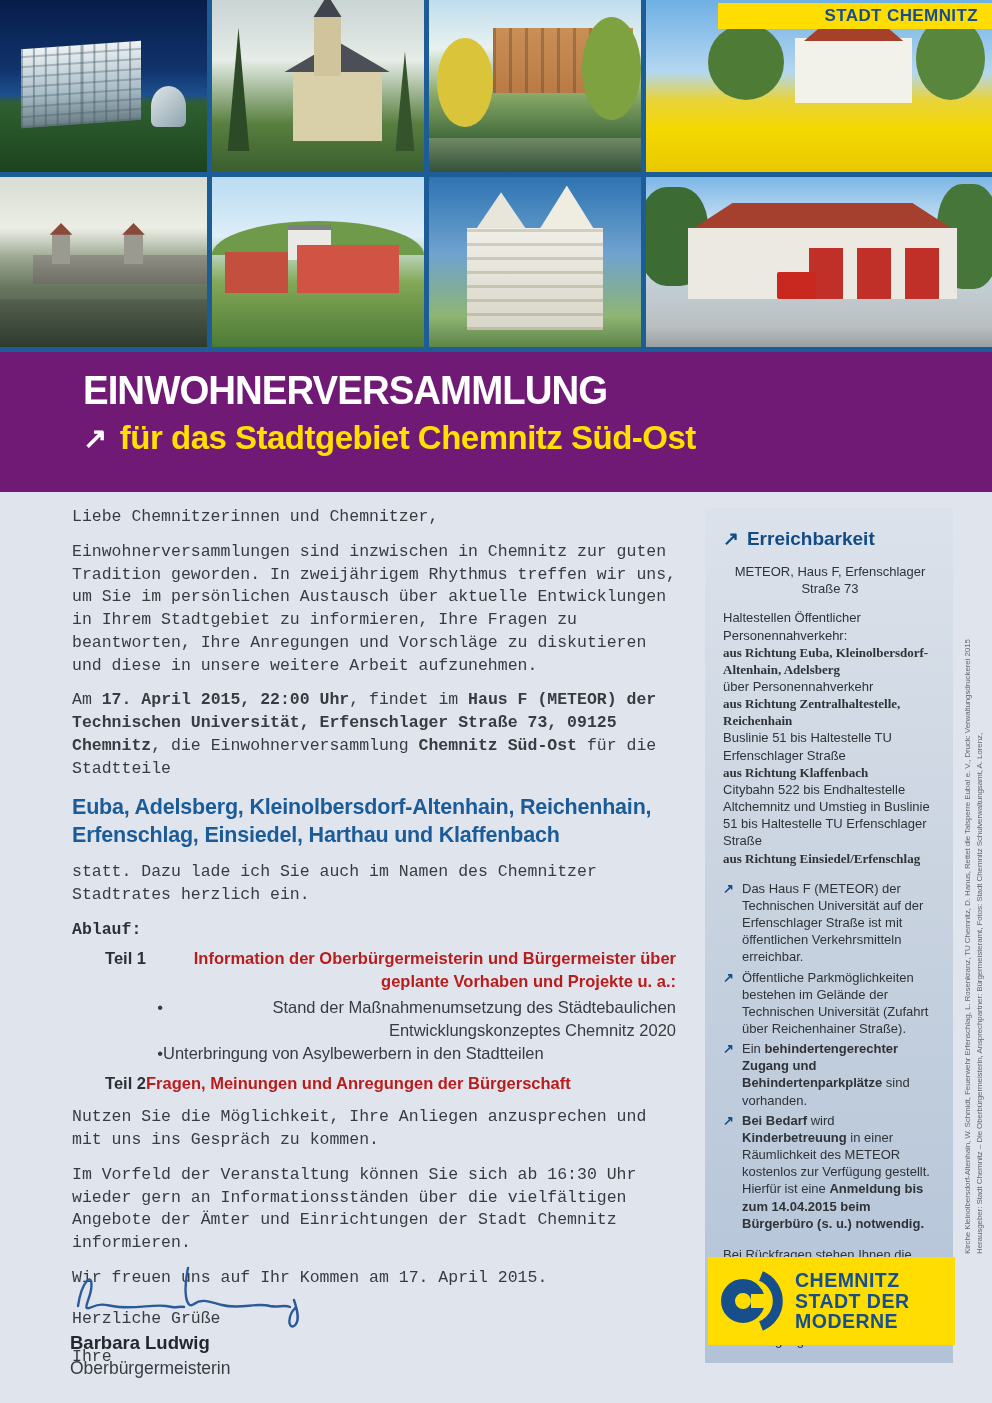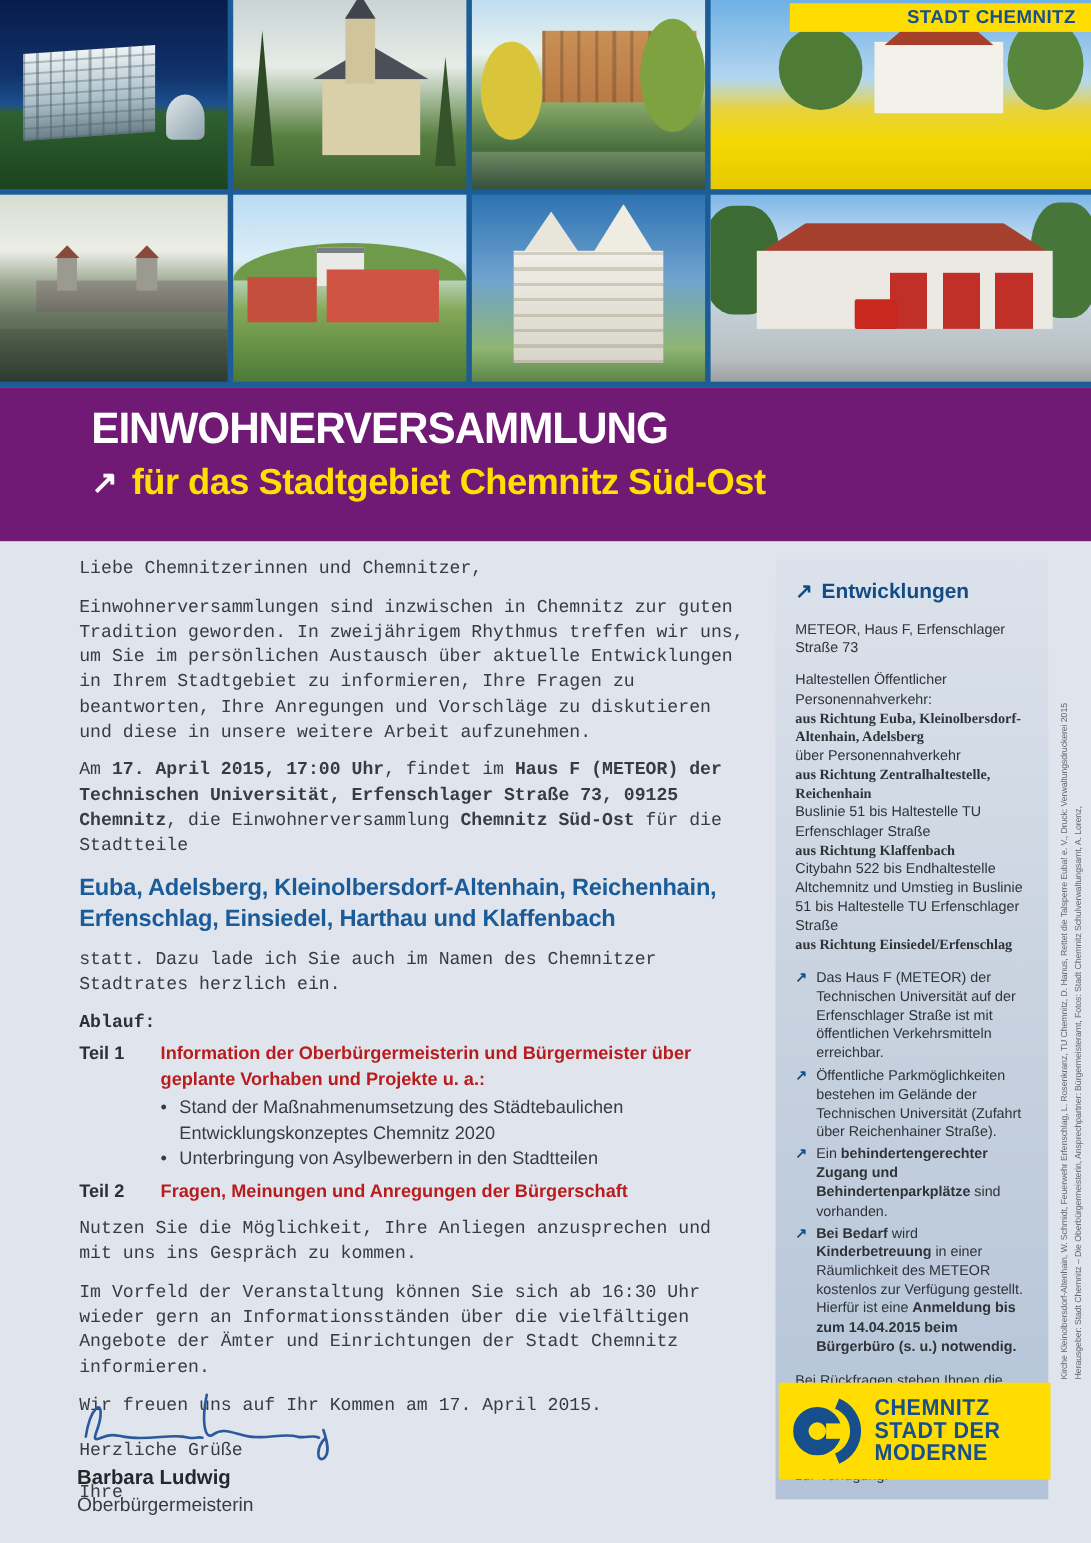--- a/index.html
+++ b/index.html
@@ -78,42 +78,42 @@
   .banner-sub{margin-top:6px;display:flex;align-items:baseline;gap:13px;font-weight:bold;font-size:33px;
               color:#ffe000;letter-spacing:-.5px;}
   .banner-sub .arrow{color:#ffffff;font-size:29px;transform:translateY(-1px);}
 
   
   .main{position:absolute;left:72px;top:506px;width:604px;font-size:16.5px;line-height:1.38;}
   .main p{margin:0 0 12px;font-family:Liberation Mono, monospace;}
   .districts{margin:14px 0 12px;color:#1b5b97;font-size:21.5px;font-weight:bold;line-height:1.28;
              letter-spacing:-.2px;}
   .ablauf{font-weight:bold;color:#2d3035;margin-bottom:5px !important;}
-  .agenda{margin-bottom:12px;}
+  .agenda{margin-bottom:12px;text-align:right;}
   .agenda-row{display:flex;margin-bottom:3px;}
   .agenda-label{width:74px;flex:none;font-weight:bold;color:#2d3035;}
   .agenda-text{font-weight:bold;color:#b91c1c;}
   .agenda-bullets{margin:4px 0 7px 74px;}
   .bullet-row{display:flex;}
   .b-dot{width:17px;flex:none;}
   .closing{margin-top:18px !important;}
   .ihre{margin-top:16px !important;}
 
   
   .signature-block{position:absolute;left:70px;top:1258px;width:320px;}
   .signature-block svg{display:block;}
   .signer-name{font-weight:bold;font-size:18.5px;color:#24282d;margin-top:2px;}
   .signer-title{font-size:17.5px;color:#383b40;margin-top:4px;}
 
   
   .sidebar{position:absolute;left:705px;top:508px;width:248px;min-height:721px;box-sizing:border-box;
            background:linear-gradient(180deg,#dce2eb 0%,#c9d3e0 45%,#b2c3d7 100%);
            padding:18px 16px 14px 18px;font-size:13px;line-height:1.32;color:#2f3338;}
   .sidebar-title{color:#134c85;font-size:19px;font-weight:bold;margin-bottom:12px;display:flex;gap:8px;}
-  .sb-address{margin-bottom:12px;}
+  .sb-address{margin-bottom:12px;text-align:center;}
   .transport{margin-bottom:13px;}
   .transport .ln{margin:0;}
   .ln.b{font-weight:bold;font-family:Liberation Serif, serif;}
   .notes .note{display:flex;margin-bottom:3px;}
   .notes .arr{width:19px;flex:none;color:#14518c;font-weight:bold;}
   .contact{margin-top:14px;}
 
   
   .imprint{position:absolute;right:5px;top:668px;height:586px;
            writing-mode:vertical-lr;transform:rotate(180deg);
@@ -192,21 +192,21 @@
     <div class="banner-title">EINWOHNERVERSAMMLUNG</div>
     <div class="banner-sub">
       <span class="arrow">↗</span>
       <span>für das Stadtgebiet Chemnitz Süd-Ost</span>
     </div>
   </div>
 
   <div class="main">
     <p>Liebe Chemnitzerinnen und Chemnitzer,</p>
     <p>Einwohnerversammlungen sind inzwischen in Chemnitz zur guten Tradition geworden. In zweijährigem Rhythmus treffen wir uns, um Sie im persönlichen Austausch über aktuelle Entwicklungen in Ihrem Stadtgebiet zu informieren, Ihre Fragen zu beantworten, Ihre Anregungen und Vorschläge zu diskutieren und diese in unsere weitere Arbeit aufzunehmen.</p>
-    <p><span>Am </span><b>17. April 2015, 17:00 Uhr</b><span>, findet im </span><b>Haus F (METEOR) der Technischen Universität, Erfenschlager Straße 73, 09125 Chemnitz</b><span>, die Einwohnerversammlung </span><b>Chemnitz Süd-Ost</b><span> für die Stadtteile</span></p>
+    <p><span>Am </span><b>17. April 2015, 22:00 Uhr</b><span>, findet im </span><b>Haus F (METEOR) der Technischen Universität, Erfenschlager Straße 73, 09125 Chemnitz</b><span>, die Einwohnerversammlung </span><b>Chemnitz Süd-Ost</b><span> für die Stadtteile</span></p>
     <h2 class="districts">Euba, Adelsberg, Kleinolbersdorf-Altenhain, Reichenhain, Erfenschlag, Einsiedel, Harthau und Klaffenbach</h2>
     <p>statt. Dazu lade ich Sie auch im Namen des Chemnitzer Stadtrates herzlich ein.</p>
     <p class="ablauf">Ablauf:</p>
     <div class="agenda">
         <div class="agenda-row">
           <span class="agenda-label">Teil 1</span>
           <span class="agenda-text">Information der Oberbürgermeisterin und Bürgermeister über geplante Vorhaben und Projekte u. a.:</span>
         </div>
         <div class="agenda-bullets">
           <div class="bullet-row">
@@ -234,21 +234,21 @@
     <svg width="250" height="72" viewBox="0 0 250 72">
       <path d="M8 48 C12 22 24 12 21 32 C19 44 11 54 22 49 C31 45 36 47 42 48 C62 52 82 46 96 48 L102 49 C106 50 110 48 114 49 M118 10 C113 34 116 52 124 46 C132 40 140 44 152 47 C170 52 186 44 200 48 C208 50 214 46 220 49 M224 42 C228 54 230 64 224 68 C218 71 217 58 226 49" fill="none" stroke="#2a5a9c" stroke-width="2.4" stroke-linecap="round"></path>
     </svg>
     <div class="signer-name">Barbara Ludwig</div>
     <div class="signer-title">Oberbürgermeisterin</div>
   </div>
 
   <aside class="sidebar">
     <div class="sidebar-title">
       <span>↗</span>
-      <span>Entwicklungen</span>
+      <span>Erreichbarkeit</span>
     </div>
     <div class="sb-address">METEOR, Haus F, Erfenschlager Straße 73</div>
     <div class="transport">
         <div class="ln">Haltestellen Öffentlicher Personennahverkehr:</div>
         <div class="ln b">aus Richtung Euba, Kleinolbersdorf-Altenhain, Adelsberg</div>
         <div class="ln">über Personennahverkehr</div>
         <div class="ln b">aus Richtung Zentralhaltestelle, Reichenhain</div>
         <div class="ln">Buslinie 51 bis Haltestelle TU Erfenschlager Straße</div>
         <div class="ln b">aus Richtung Klaffenbach</div>
         <div class="ln">Citybahn 522 bis Endhaltestelle Altchemnitz und Umstieg in Buslinie 51 bis Haltestelle TU Erfenschlager Straße</div>

